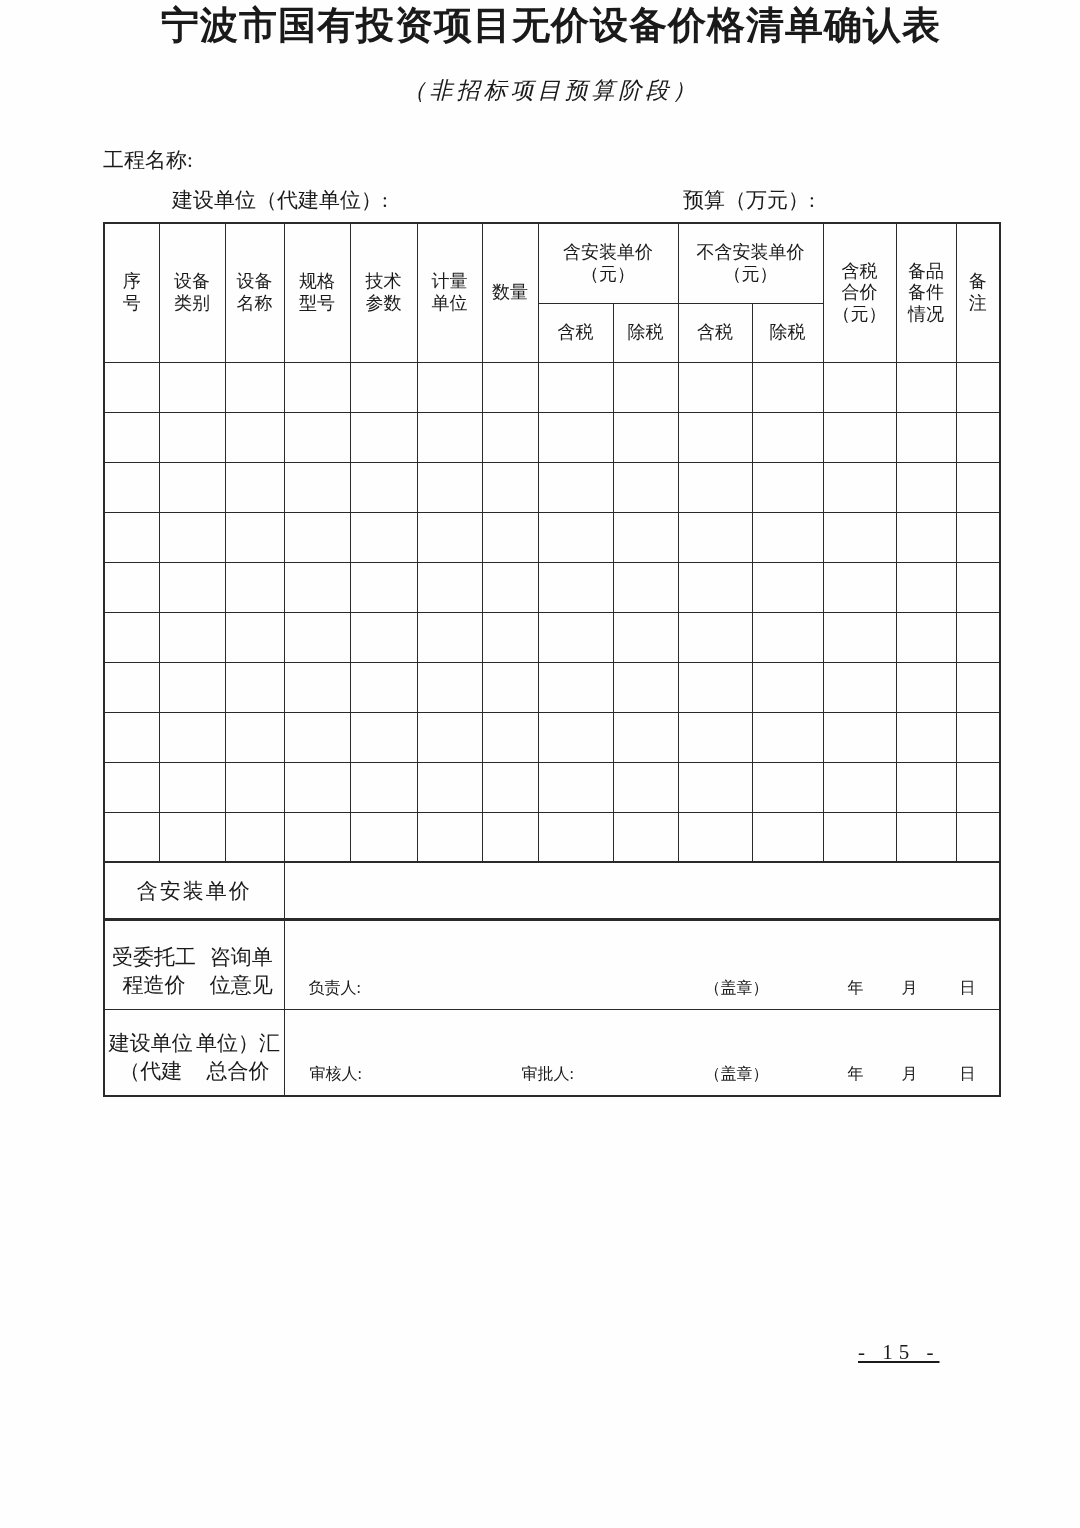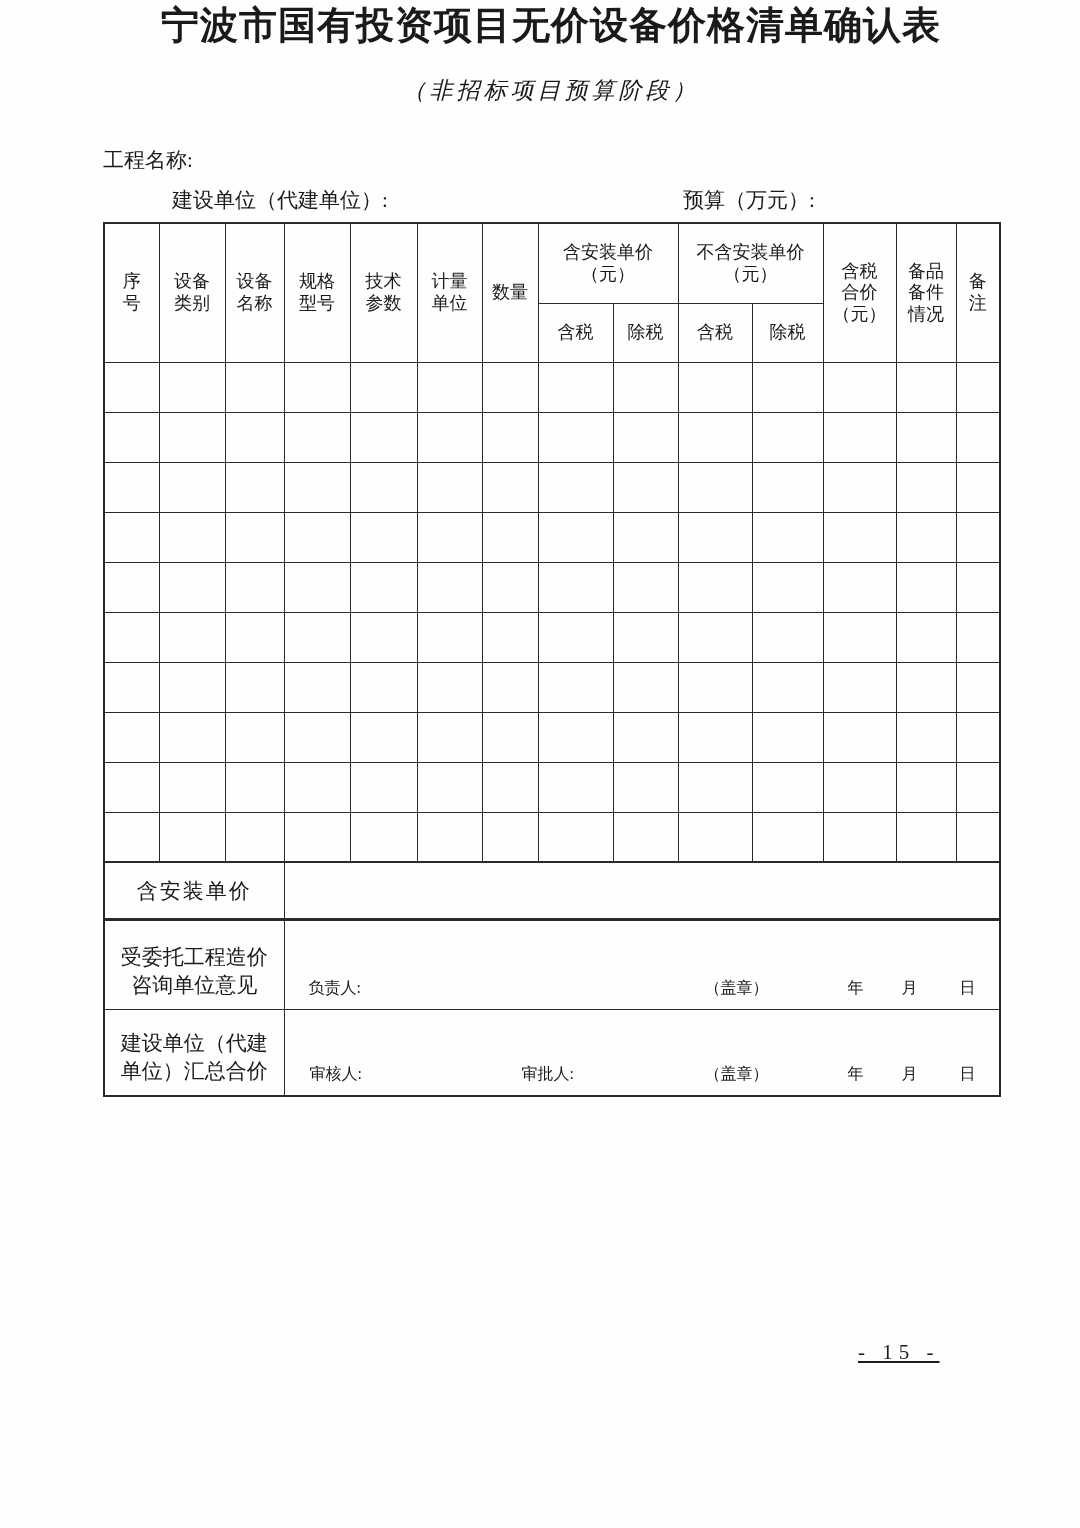--- a/index.html
+++ b/index.html
@@ -63,21 +63,21 @@
   thead tr.h2{height:41px;}
   tbody.grid tr{height:50px;}
   tr.summary-row{height:57px;}
   tr.summary-row td{border-top:2px solid var(--line);border-bottom:3px solid var(--line);}
   tr.summary-row .summary-label{font-size:21px;letter-spacing:2px;}
   tr.signoff-row td{vertical-align:bottom;}
   tr.signoff-consult{height:90px;}
   tr.signoff-approve{height:87px;}
   .opinion-label{
     height:100%;
-    display:flex;flex-direction:column;
+    display:flex;flex-direction:row;
     justify-content:space-around;align-items:center;
     padding:10px 2px;
     font-size:21px;
   }
   .sig-cell{position:relative;}
   .sig-cell span{position:absolute;bottom:10px;font-size:16px;white-space:nowrap;}
   .pos-resp{left:24px;}
   .pos-reviewer{left:25px;}
   .pos-approver{left:237px;}
   .pos-seal{left:420px;}

